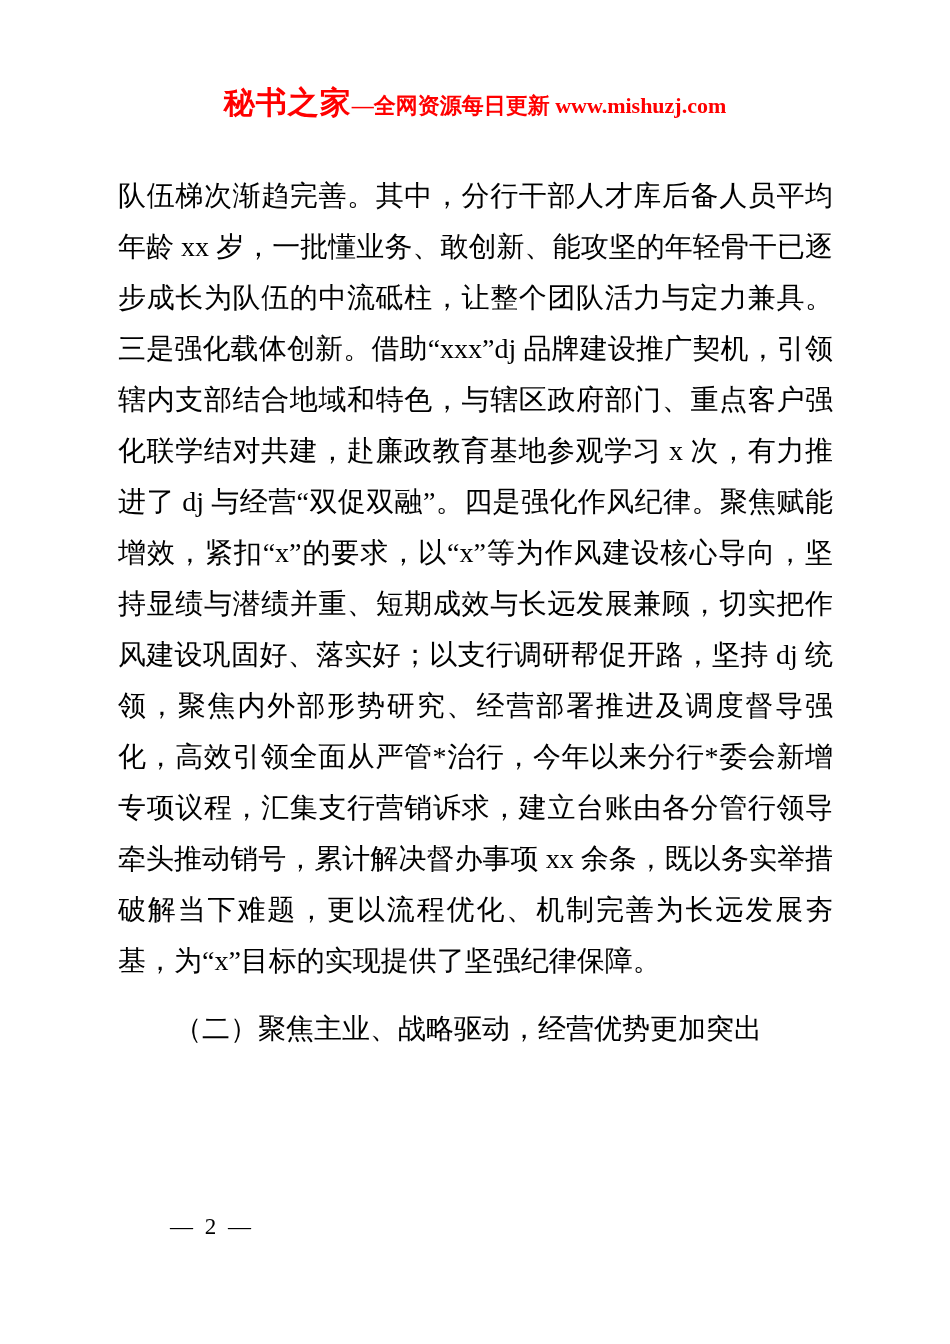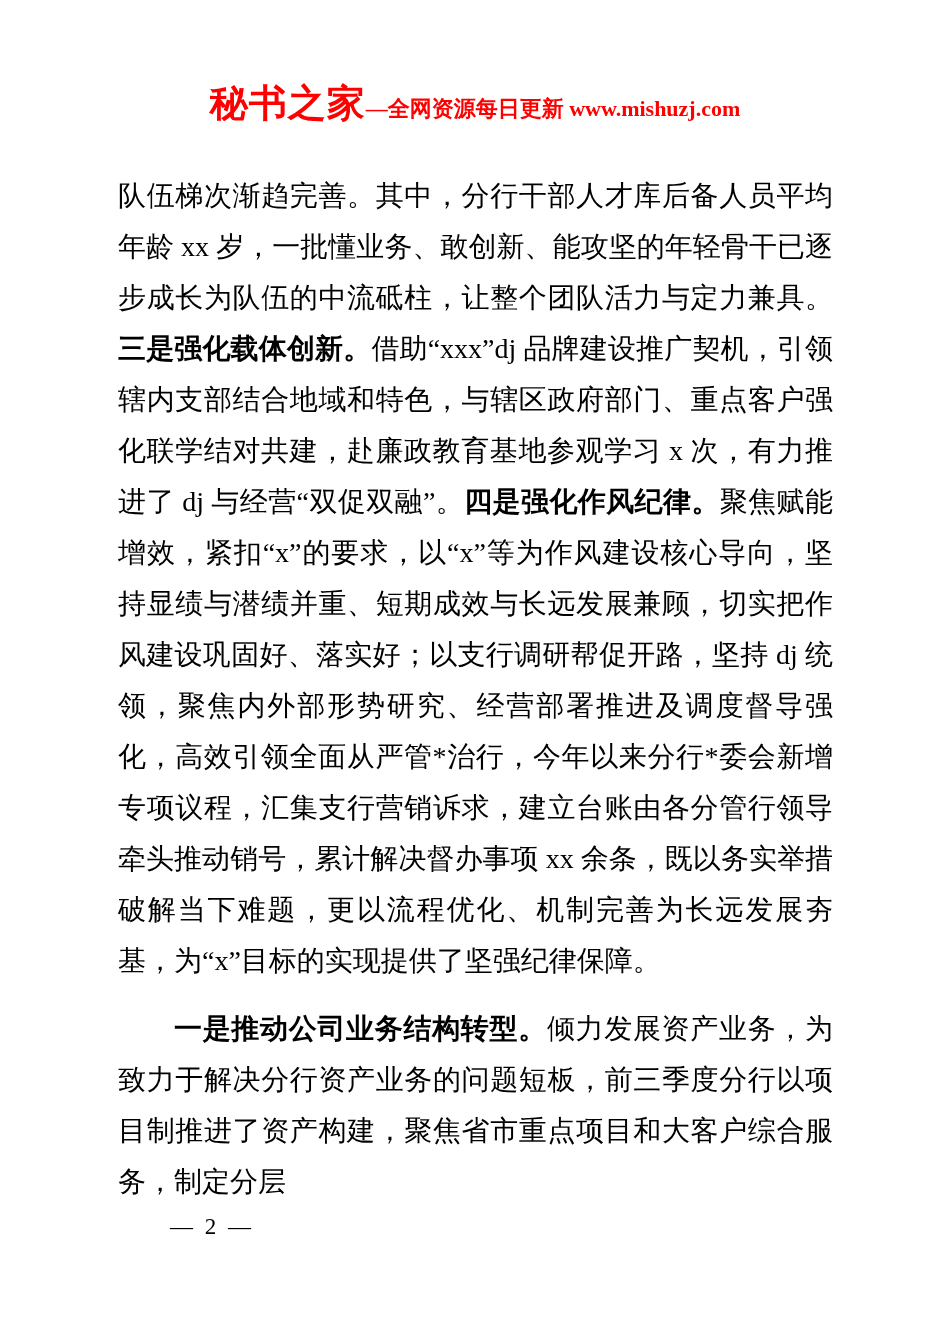--- a/index.html
+++ b/index.html
@@ -21,21 +21,21 @@
     top: 84px;
     left: 0;
     right: 0;
     text-align: center;
     color: #ff0000;
     font-weight: bold;
     line-height: 38px;
     white-space: nowrap;
   }
   .site-header .brand {
-    font-size: 38px;
+    font-size: 31px;
     letter-spacing: 1px;
   }
   .site-header .tagline,
   .site-header .url {
     font-size: 22px;
   }
   .doc-body {
     position: absolute;
     top: 170px;
     left: 118px;
@@ -47,21 +47,21 @@
   .doc-body p {
     margin: 0;
   }
   .doc-body p.spaced {
     margin-top: 17px;
   }
   .doc-body p.indent {
     text-indent: 2em;
   }
   .run { font-weight: normal; }
-  .run.bold { font-weight: bold; }
+  .run.bold { font-weight: normal; }
   .page-footer {
     position: absolute;
     left: 170px;
     top: 1214px;
     font-size: 23px;
     letter-spacing: 3px;
     color: #000000;
   }
 </style>
 </head>
@@ -72,22 +72,22 @@
   <div class="site-header">
     <span class="brand">秘书之家</span><span class="tagline">—全网资源每日更新 </span><span class="url">www.mishuzj.com</span>
   </div>
 
   <div class="doc-body">
 
     <p>
       <span class="run">队伍梯次渐趋完善。其中，分行干部人才库后备人员平均年龄 xx 岁，一批懂业务、敢创新、能攻坚的年轻骨干已逐步成长为队伍的中流砥柱，让整个团队活力与定力兼具。</span><span class="run bold">三是强化载体创新。</span><span class="run">借助“xxx”dj 品牌建设推广契机，引领辖内支部结合地域和特色，与辖区政府部门、重点客户强化联学结对共建，赴廉政教育基地参观学习 x 次，有力推进了 dj 与经营“双促双融”。</span><span class="run bold">四是强化作风纪律。</span><span class="run">聚焦赋能增效，紧扣“x”的要求，以“x”等为作风建设核心导向，坚持显绩与潜绩并重、短期成效与长远发展兼顾，切实把作风建设巩固好、落实好；以支行调研帮促开路，坚持 dj 统领，聚焦内外部形势研究、经营部署推进及调度督导强化，高效引领全面从严管*治行，今年以来分行*委会新增专项议程，汇集支行营销诉求，建立台账由各分管行领导牵头推动销号，累计解决督办事项 xx 余条，既以务实举措破解当下难题，更以流程优化、机制完善为长远发展夯基，为“x”目标的实现提供了坚强纪律保障。</span>
     </p>
 
+    <p class="spaced indent">
+      <span class="run">（二）聚焦主业、战略驱动，经营优势更加突出</span>
+    </p>
 
-    <p class="spaced indent">
-      <span class="run bold">一是推动公司业务结构转型。</span><span class="run">倾力发展资产业务，为致力于解决分行资产业务的问题短板，前三季度分行以项目制推进了资产构建，聚焦省市重点项目和大客户综合服务，制定分层</span>
-    </p>
 
   </div>
 
   <div class="page-footer">— 2 —</div>
 
 </div>
 
 </body></html>

